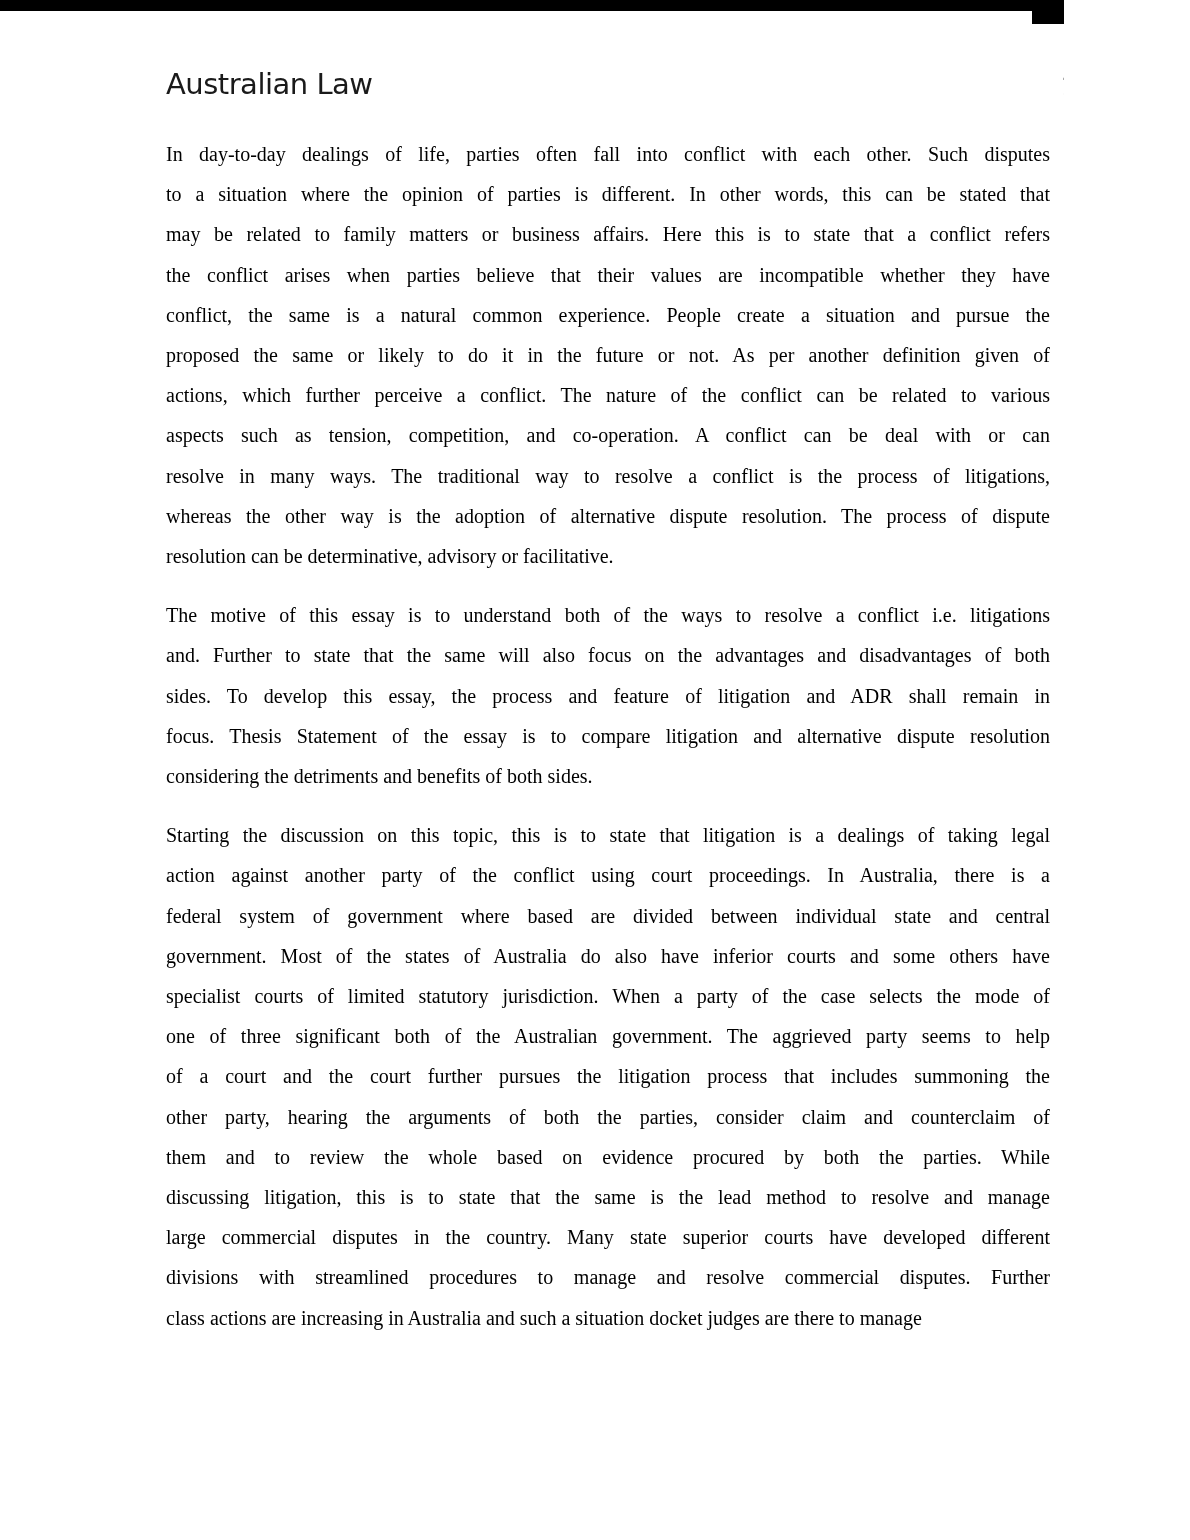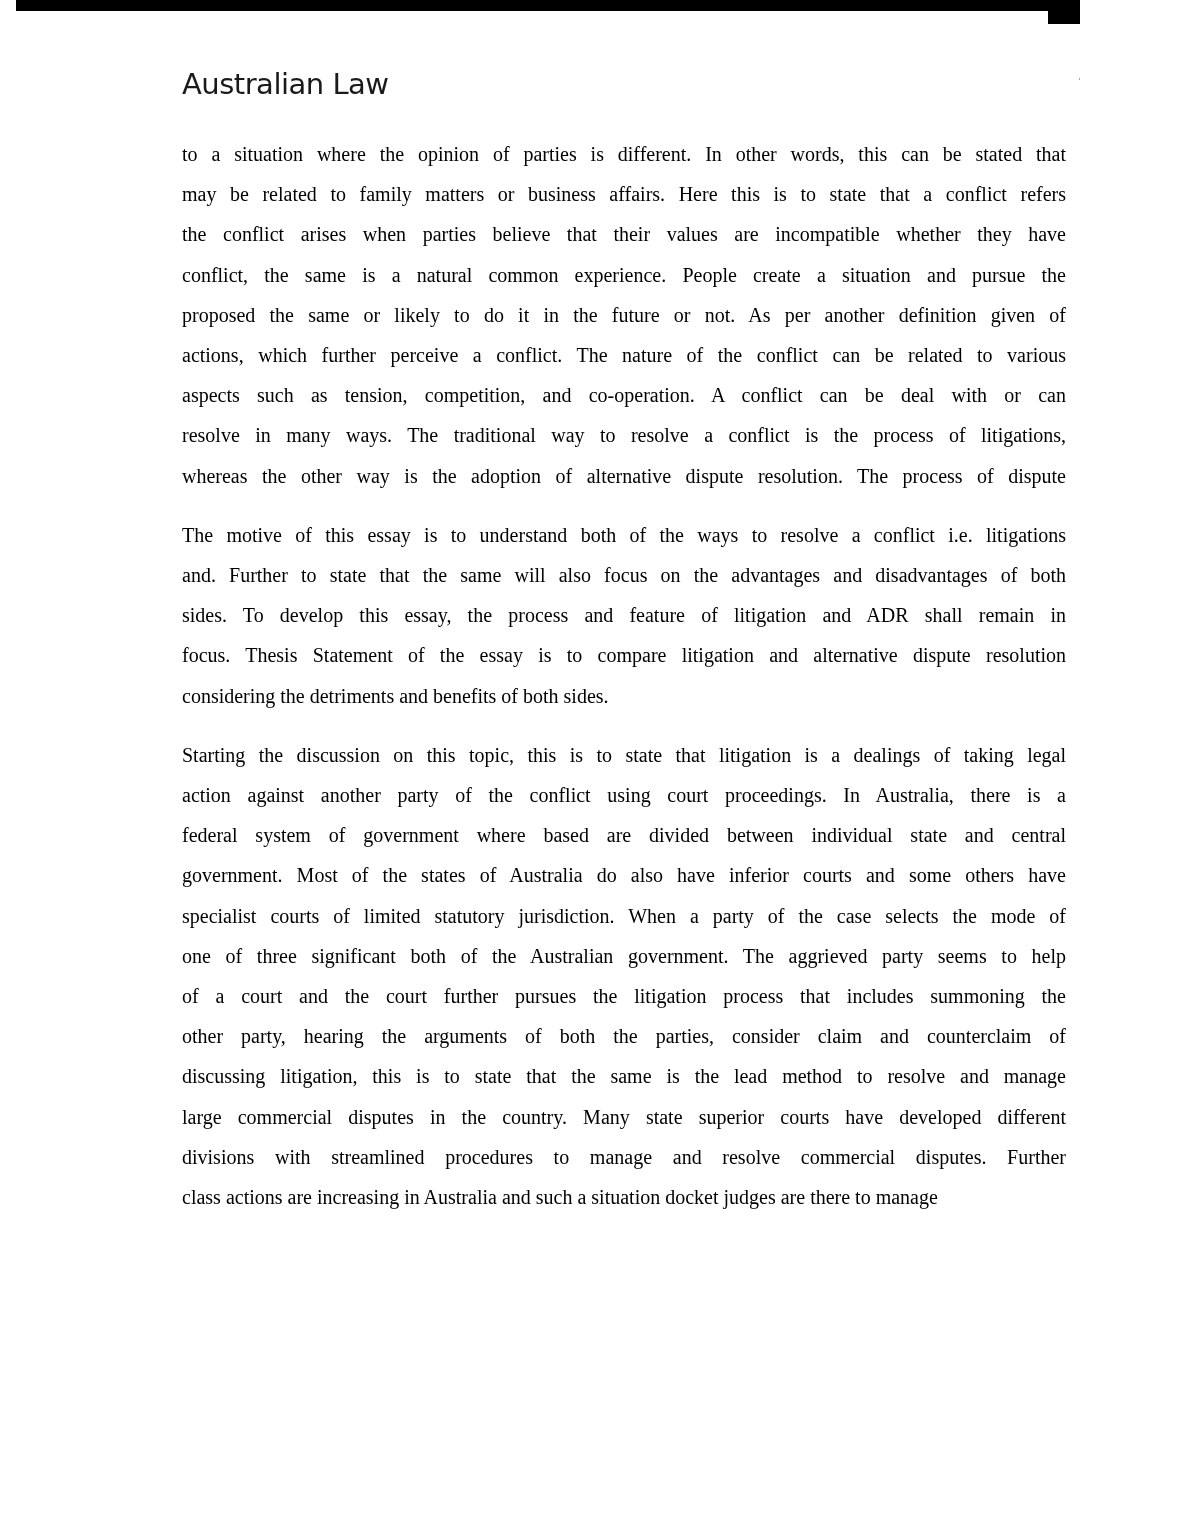--- a/index.html
+++ b/index.html
@@ -7,21 +7,20 @@
     padding: 0;
     background: #ffffff;
   }
   .page {
     position: relative;
     width: 1064px;
     height: 1540px;
     background: #ffffff;
     overflow: hidden;
     font-family: "Liberation Serif", "DejaVu Serif", serif;
-    margin-left: 16px;
   }
   .top-bar {
     position: absolute;
     top: 0;
     left: 0;
     width: 1190px;
     height: 11px;
     background: #000000;
   }
   .top-corner {
@@ -75,45 +74,48 @@
 </head>
 <body>
 
 <div class="page">
   <div class="top-bar"></div>
   <div class="top-corner"></div>
   <div class="doc-title">Australian Law</div>
   <div class="page-number">1</div>
   <div class="doc-body">
       <div class="para">
+        <div class="line">In day-to-day dealings of life, parties often fall into conflict with each other.  Such disputes</div>
         <div class="line">to a situation where the opinion of parties is different. In other words, this can be stated that</div>
         <div class="line">may be related to family matters or business affairs. Here this is to state that a conflict refers</div>
         <div class="line">the conflict arises when parties believe that their values are incompatible whether they have</div>
         <div class="line">conflict, the same is a natural common experience. People create a situation and pursue the</div>
         <div class="line">proposed the same or likely to do it in the future or not. As per another definition given of</div>
         <div class="line">actions, which further perceive a conflict. The nature of the conflict can be related to various</div>
         <div class="line">aspects such as tension, competition, and co-operation. A conflict can be deal with or can</div>
         <div class="line">resolve in many ways. The traditional way to resolve a conflict is the process of litigations,</div>
         <div class="line">whereas the other way is the adoption of alternative dispute resolution. The process of dispute</div>
+        <div class="line last">resolution can be determinative, advisory or facilitative.</div>
       </div>
       <div class="para">
         <div class="line">The motive of this essay is to understand both of the ways to resolve a conflict i.e. litigations</div>
         <div class="line">and. Further to state that the same will also focus on the advantages and disadvantages of both</div>
         <div class="line">sides. To develop this essay, the process and feature of litigation and ADR shall remain in</div>
         <div class="line">focus. Thesis Statement of the essay is to compare litigation and alternative dispute resolution</div>
         <div class="line last">considering the detriments and benefits of both sides.</div>
       </div>
       <div class="para">
         <div class="line">Starting the discussion on this topic, this is to state that litigation is a dealings of taking legal</div>
         <div class="line">action against another party of the conflict using court proceedings. In Australia, there is a</div>
         <div class="line">federal system of government where based are divided between individual state and central</div>
         <div class="line">government. Most of the states of Australia do also have inferior courts and some others have</div>
         <div class="line">specialist courts of limited statutory jurisdiction. When a party of the case selects the mode of</div>
         <div class="line">one of three significant both of the Australian government. The aggrieved party seems to help</div>
         <div class="line">of a court and the court further pursues the litigation process that includes summoning the</div>
         <div class="line">other party, hearing the arguments of both the parties, consider claim and counterclaim of</div>
+        <div class="line">them and to review the whole based on evidence procured by both the parties. While</div>
         <div class="line">discussing litigation, this is to state that the same is the lead method to resolve and manage</div>
         <div class="line">large commercial disputes in the country. Many state superior courts have developed different</div>
         <div class="line">divisions with streamlined procedures to manage and resolve commercial disputes. Further</div>
         <div class="line last">class actions are increasing in Australia and such a situation docket judges are there to manage</div>
       </div>
     </div>
 </div>
 
 </body></html>

